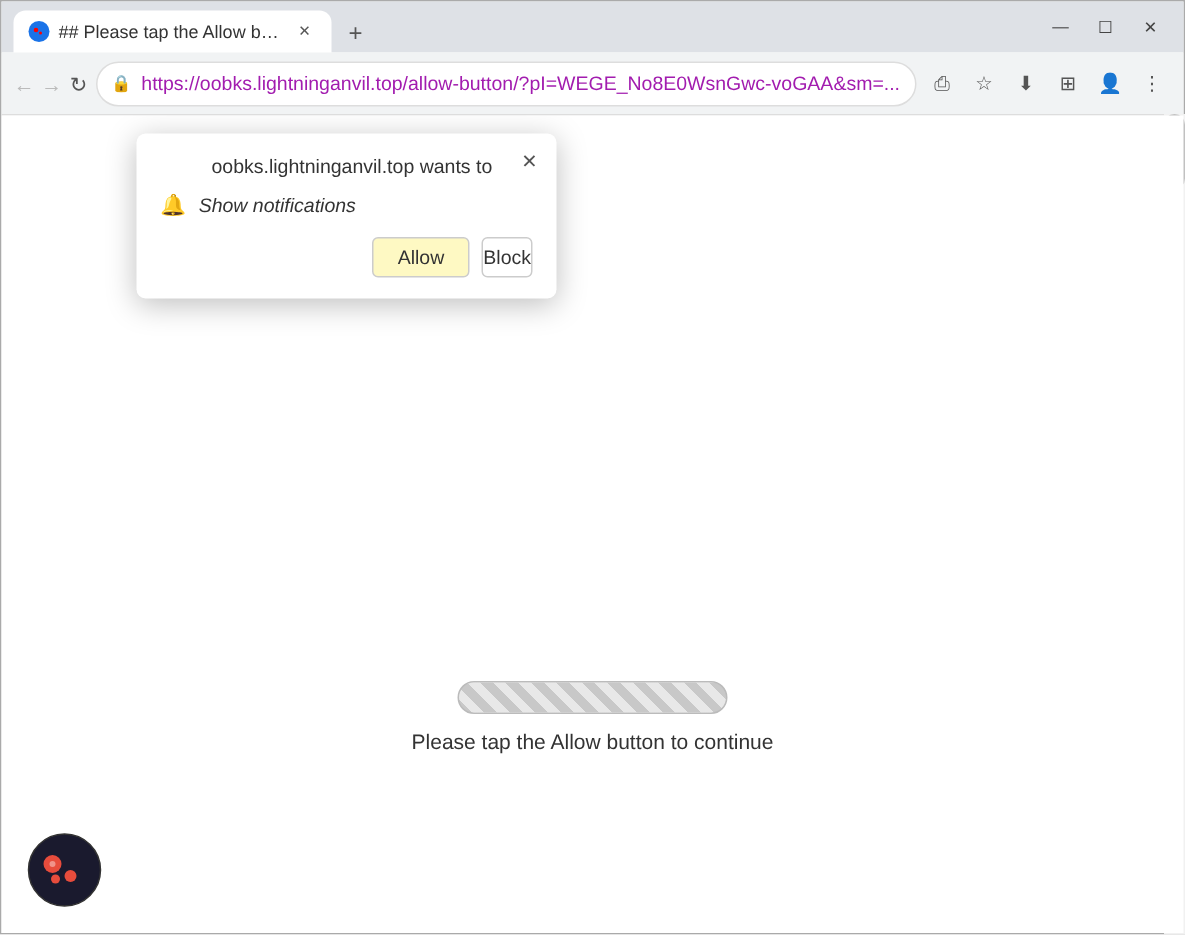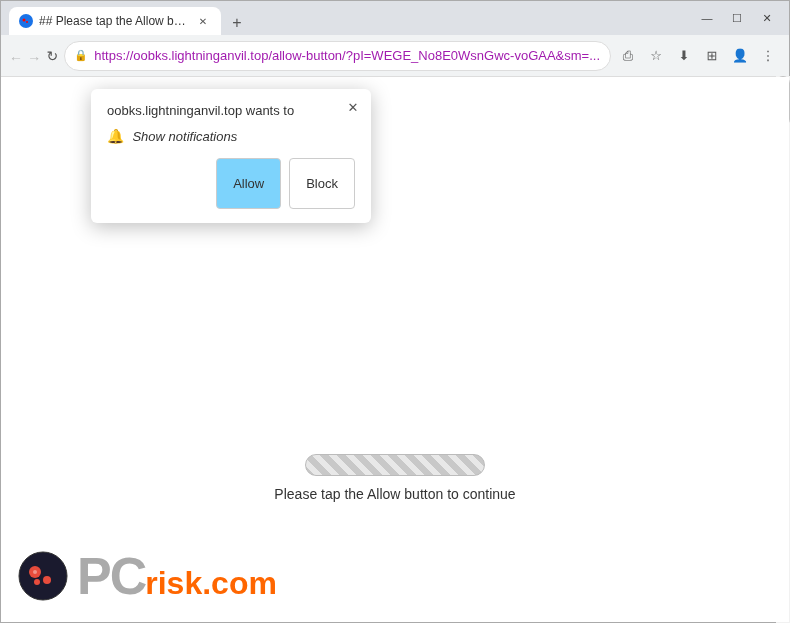--- a/index.html
+++ b/index.html
@@ -246,20 +246,21 @@
       cursor: pointer;
       border-radius: 50%;
     }
 
     .popup-title {
       font-size: 13px;
       color: #333;
       font-weight: 400;
       margin-bottom: 10px;
       padding-right: 16px;
+      margin-left: 34px;
     }
 
     .popup-permission {
       display: flex;
       align-items: center;
       gap: 8px;
       margin-bottom: 14px;
     }
 
     .bell-icon {
@@ -273,31 +274,31 @@
       font-style: italic;
     }
 
     .popup-buttons {
       display: flex;
       gap: 8px;
       justify-content: flex-end;
     }
 
     .btn-allow {
-      padding: 17px 16px;
+      padding: 5px 16px;
       border: 1px solid #ccc;
       border-radius: 4px;
-      background: #7dd3fc;
+      background: #fef9c3;
       font-size: 13px;
       color: #333;
       cursor: pointer;
     }
 
     .btn-block {
-      padding: 5px 16px;
+      padding: 5px 0;
       border: 1px solid #ccc;
       border-radius: 4px;
       background: #fff;
       font-size: 13px;
       color: #333;
       cursor: pointer;
     }
 
     
     .page-content {
@@ -417,20 +418,16 @@
     </div>
 
     <div class="pcrisk-logo">
       <svg class="pc-icon" width="52" height="52" viewBox="0 0 52 52">
         <circle cx="26" cy="26" r="24" fill="#1a1a2e" stroke="#333" stroke-width="1"></circle>
         <circle cx="18" cy="22" r="6" fill="#e74c3c"></circle>
         <circle cx="30" cy="30" r="4" fill="#e74c3c"></circle>
         <circle cx="20" cy="32" r="3" fill="#e74c3c"></circle>
         <circle cx="18" cy="22" r="2" fill="#fff" opacity="0.4"></circle>
       </svg>
-      <div style="display:flex;align-items:baseline;">
-        <span style="font-size:52px;font-weight:900;color:#aaa;font-family:Arial,sans-serif;letter-spacing:-2px;">PC</span>
-        <span style="font-size:32px;font-weight:900;color:#f60;font-family:Arial,sans-serif;">risk.com</span>
-      </div>
     </div>
 
   </div>
 </div>
 
 </body></html>

